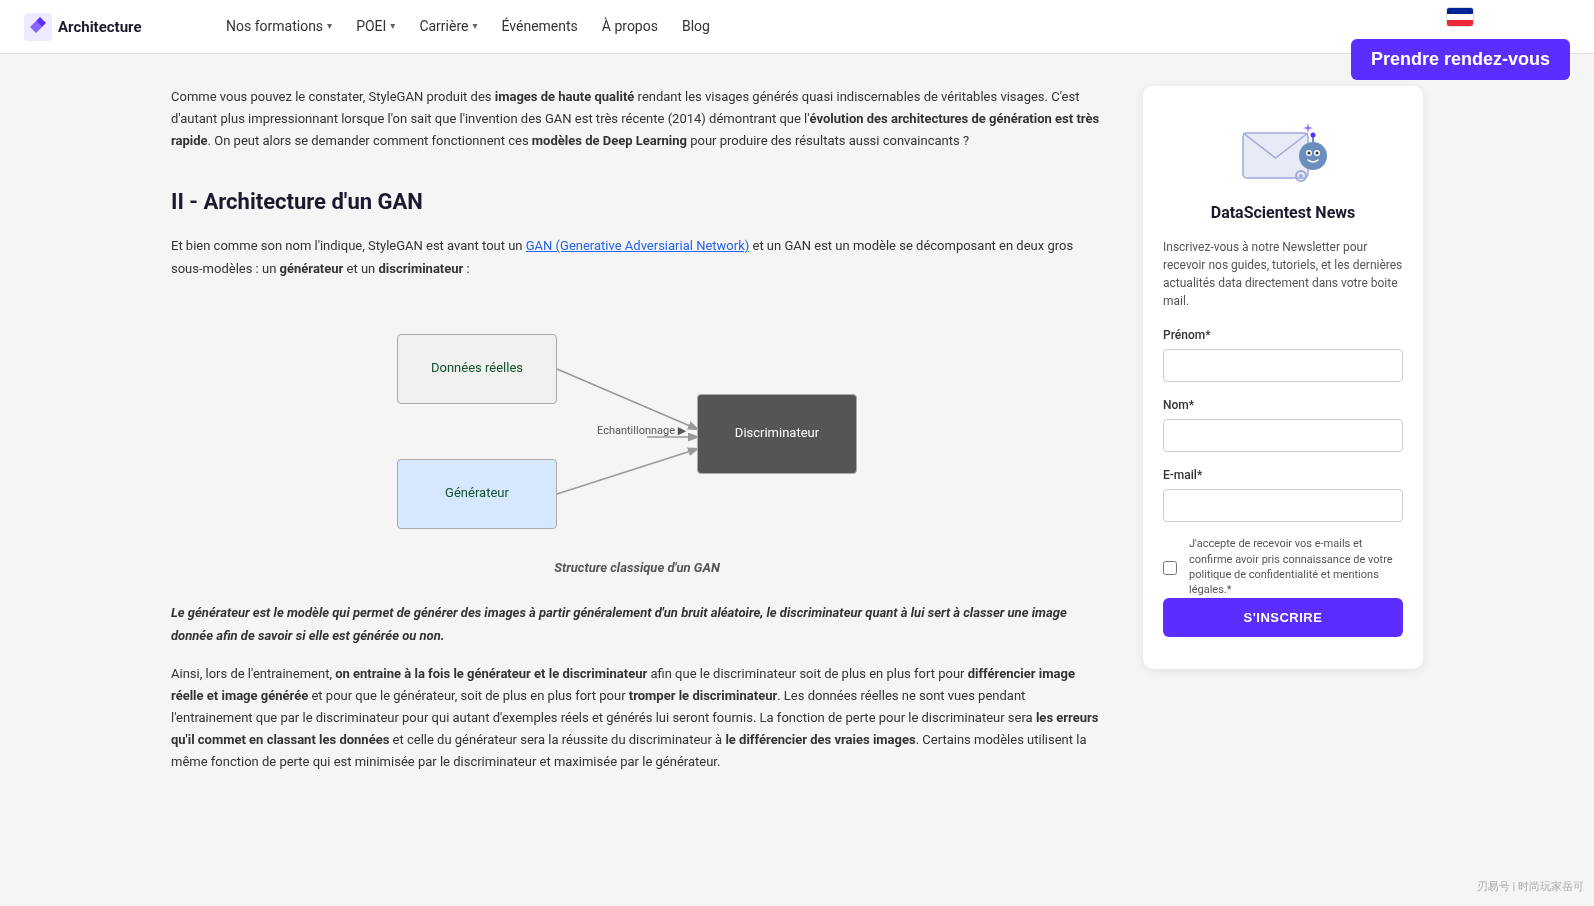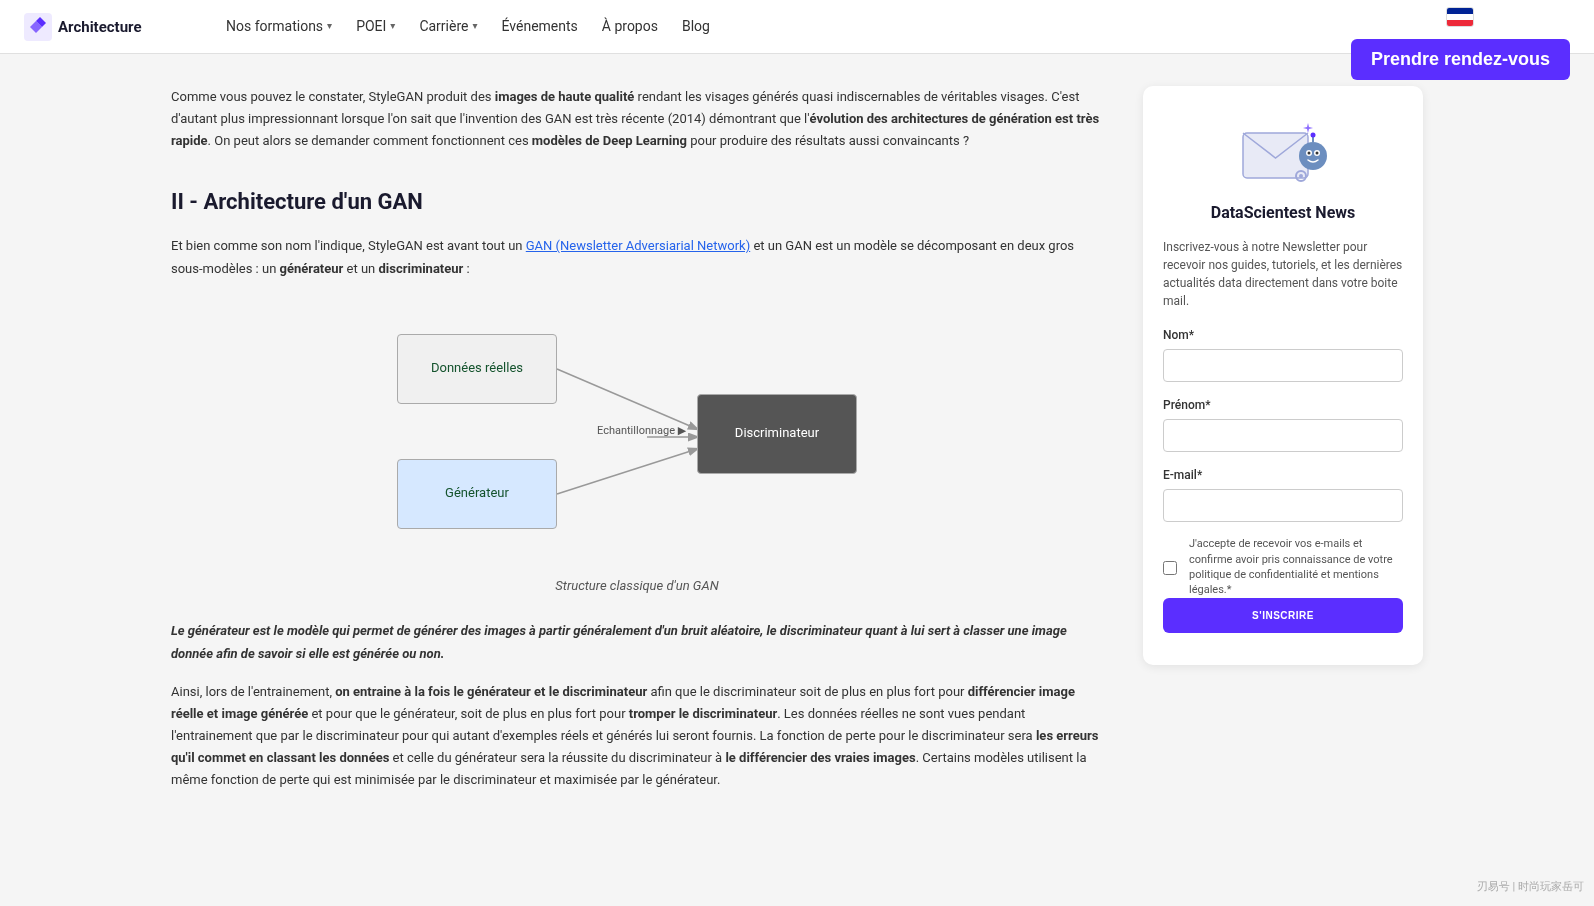--- a/index.html
+++ b/index.html
@@ -168,21 +168,22 @@
       font-size: 11px;
       color: #555;
       top: 118px;
       left: 230px;
     }
     .diagram-caption {
       font-size: 13px;
       color: #555;
       font-style: italic;
       text-align: center;
-      margin-top: 22px;
+      margin-top: 4px;
+      font-weight: bold;
     }
 
     
     .diagram-svg {
       position: absolute;
       top: 0;
       left: 0;
       width: 100%;
       height: 100%;
       pointer-events: none;
@@ -263,21 +264,21 @@
       font-size: 11px;
       color: #555;
       line-height: 1.4;
     }
     .subscribe-btn {
       background: #5B2EFF;
       color: #fff;
       border: none;
       padding: 12px 24px;
       border-radius: 6px;
-      font-size: 10px;
+      font-size: 13px;
       font-weight: 700;
       cursor: pointer;
       letter-spacing: 0.5px;
       width: 100%;
     }
 
     
     .watermark {
       position: fixed;
       bottom: 10px;
@@ -344,21 +345,21 @@
 
   <main class="article-content">
 
     <p>
       Comme vous pouvez le constater, StyleGAN produit des <strong>images de haute qualité</strong> rendant les visages générés quasi indiscernables de véritables visages. C'est d'autant plus impressionnant lorsque l'on sait que l'invention des GAN est très récente (2014) démontrant que l'<strong>évolution des architectures de génération est très rapide</strong>. On peut alors se demander comment fonctionnent ces <strong>modèles de Deep Learning</strong> pour produire des résultats aussi convaincants ?
     </p>
 
     <h2>II - Architecture d'un GAN</h2>
 
     <p>
-      Et bien comme son nom l'indique, StyleGAN est avant tout un <a class="link-blue" href="#">GAN (Newsletter Adversiarial Network)</a> et un GAN est un modèle se décomposant en deux gros sous-modèles : un <strong>générateur</strong> et un <strong>discriminateur</strong> :
+      Et bien comme son nom l'indique, StyleGAN est avant tout un <a class="link-blue" href="#">GAN (Generative Adversiarial Network)</a> et un GAN est un modèle se décomposant en deux gros sous-modèles : un <strong>générateur</strong> et un <strong>discriminateur</strong> :
     </p>
 
     <div class="diagram-container">
       <div class="diagram">
         <svg class="diagram-svg" viewBox="0 0 540 250">
 
           <line x1="190" y1="65" x2="330" y2="125" stroke="#999" stroke-width="1.5" marker-end="url(#arrow)"></line>
 
           <line x1="190" y1="190" x2="330" y2="145" stroke="#999" stroke-width="1.5" marker-end="url(#arrow)"></line>
 
@@ -424,26 +425,26 @@
             <circle cx="8" cy="8" r="5" fill="none" stroke="#9fa8da" stroke-width="2"></circle>
             <circle cx="8" cy="8" r="2" fill="#9fa8da"></circle>
           </g>
         </svg>
       </div>
 
       <div class="newsletter-title">DataScientest News</div>
       <div class="newsletter-desc">Inscrivez-vous à notre Newsletter pour recevoir nos guides, tutoriels, et les dernières actualités data directement dans votre boite mail.</div>
 
       <div class="form-group">
+        <label class="form-label">Prénom*</label>
+        <input class="form-input" type="text" value="" style="">
+      </div>
+
+      <div class="form-group">
         <label class="form-label">Nom*</label>
-        <input class="form-input" type="text" value="" style="">
-      </div>
-
-      <div class="form-group">
-        <label class="form-label">Prénom*</label>
         <input class="form-input" type="text" value="" style="">
       </div>
 
       <div class="form-group">
         <label class="form-label">E-mail*</label>
         <input class="form-input" type="email" value="" style="">
       </div>
 
       <div class="checkbox-row">
         <input type="checkbox" class="checkbox-input" style="">

